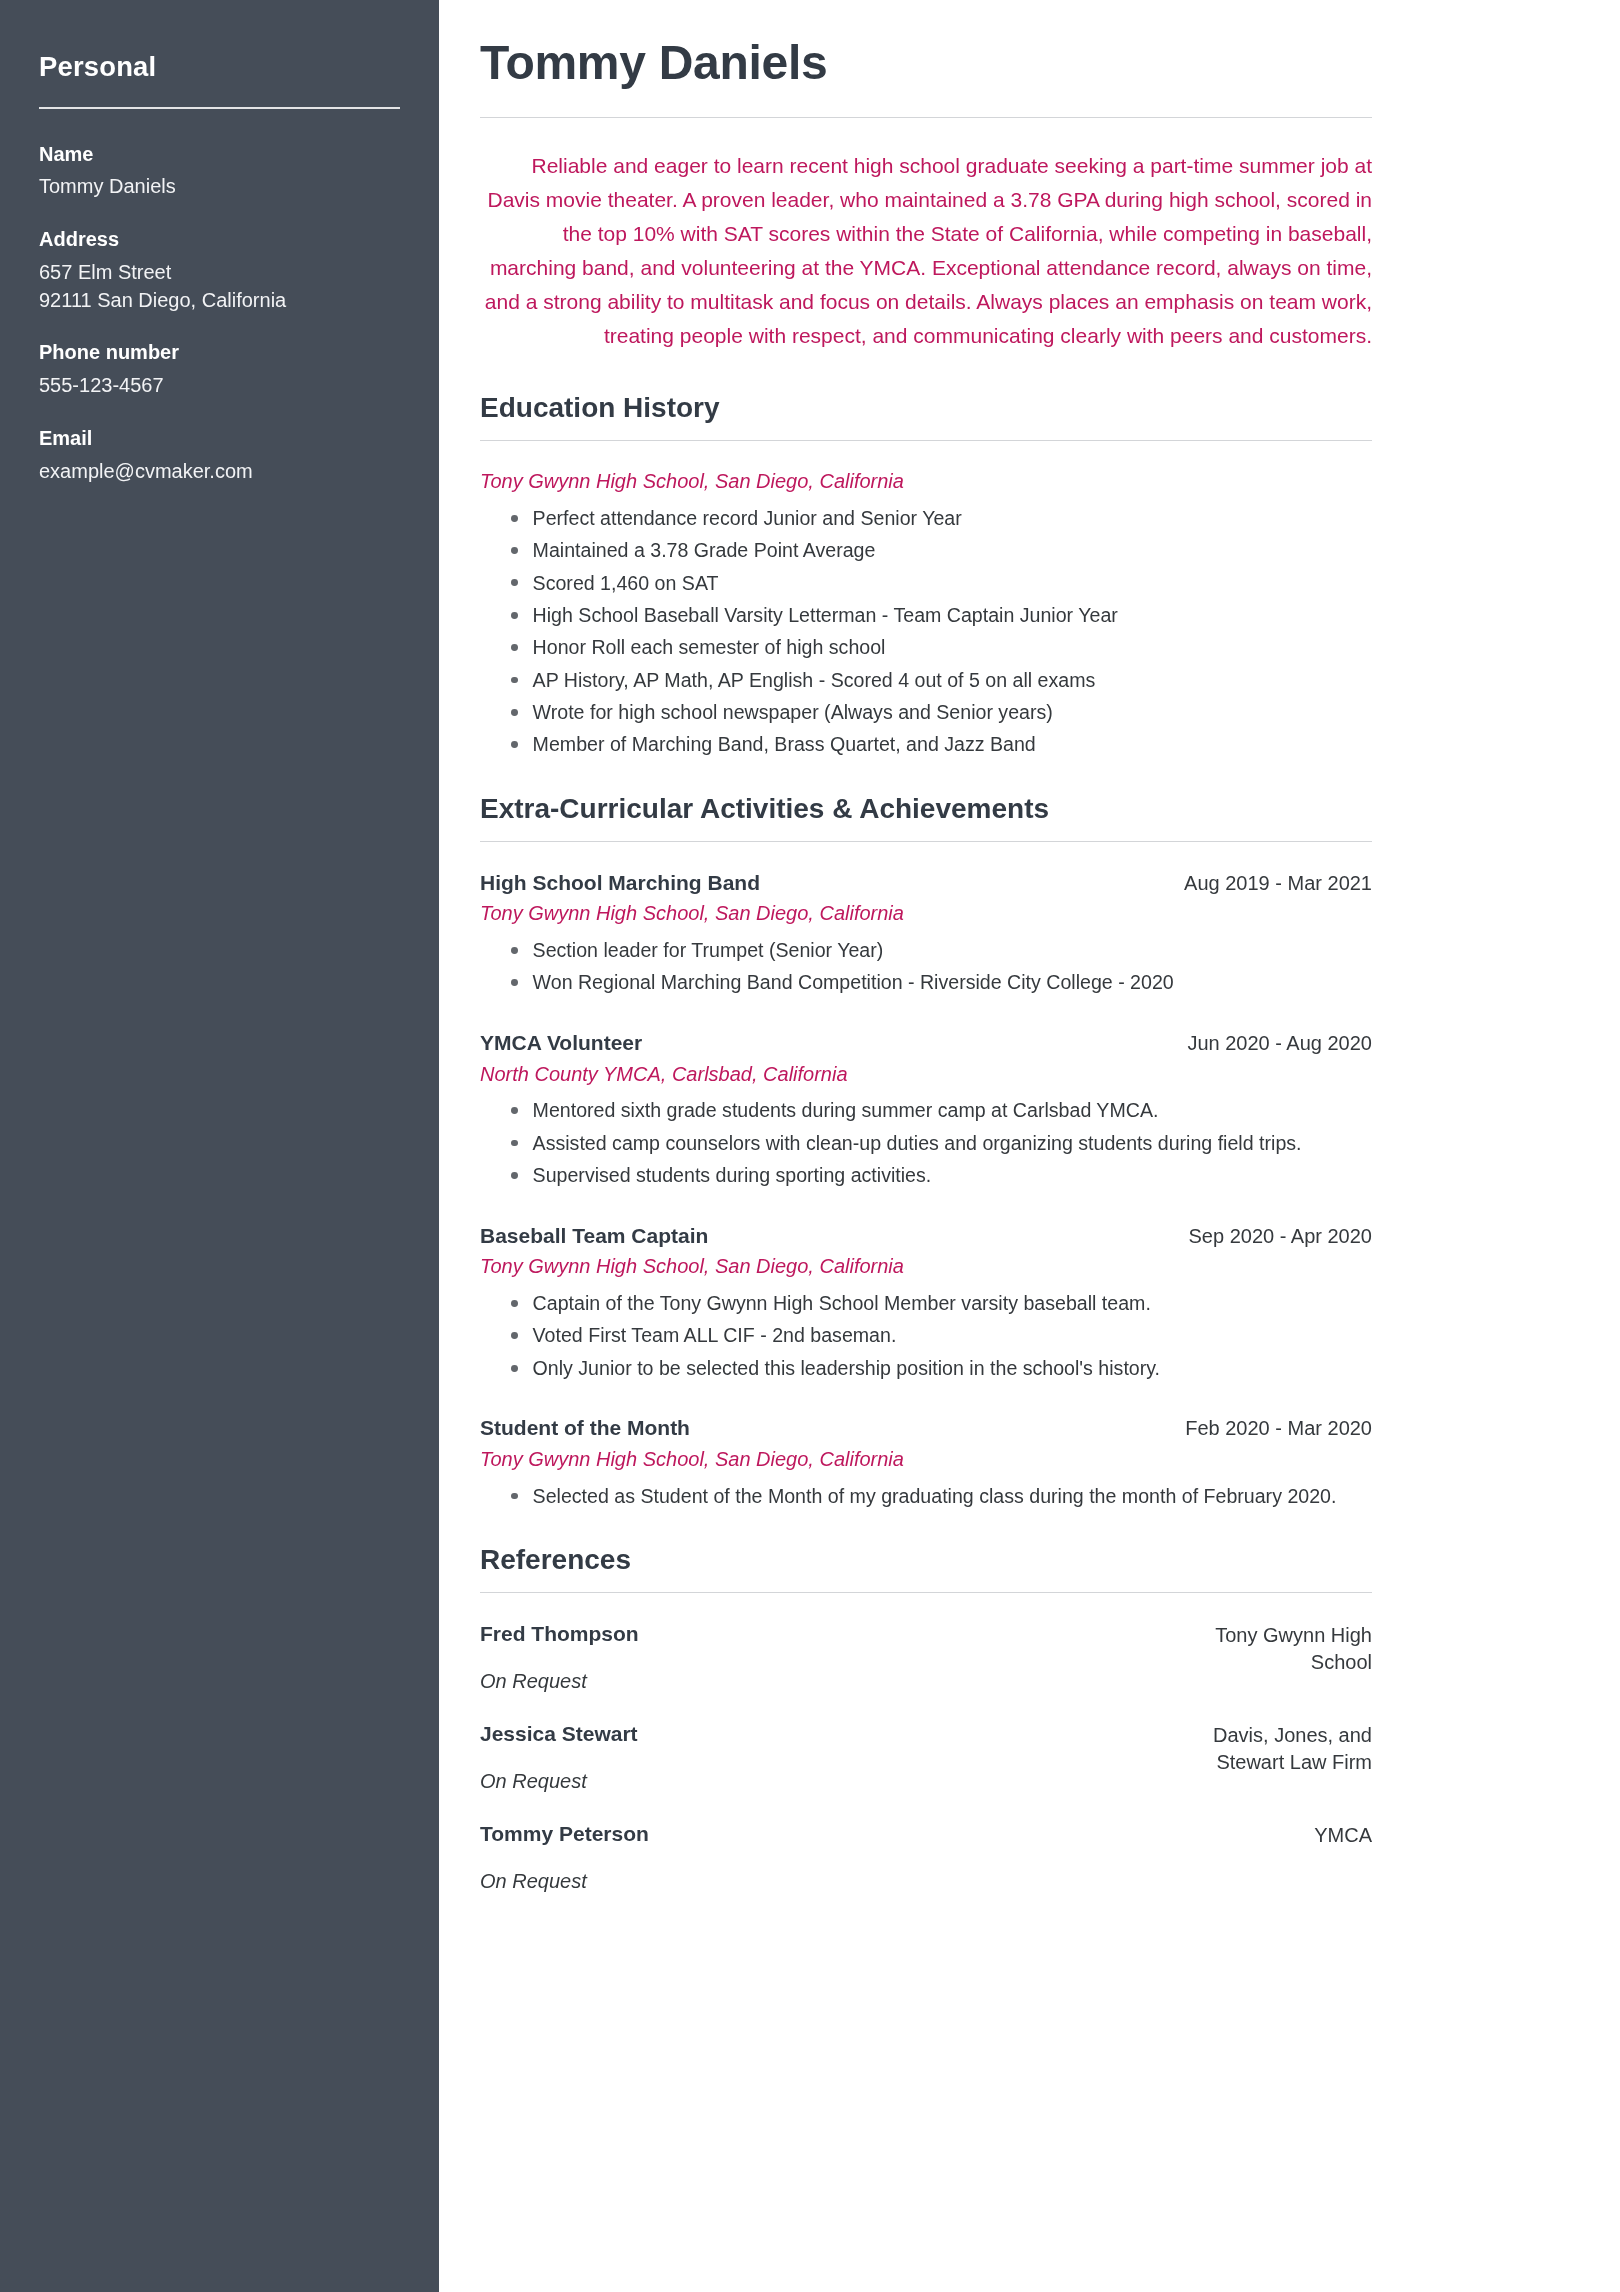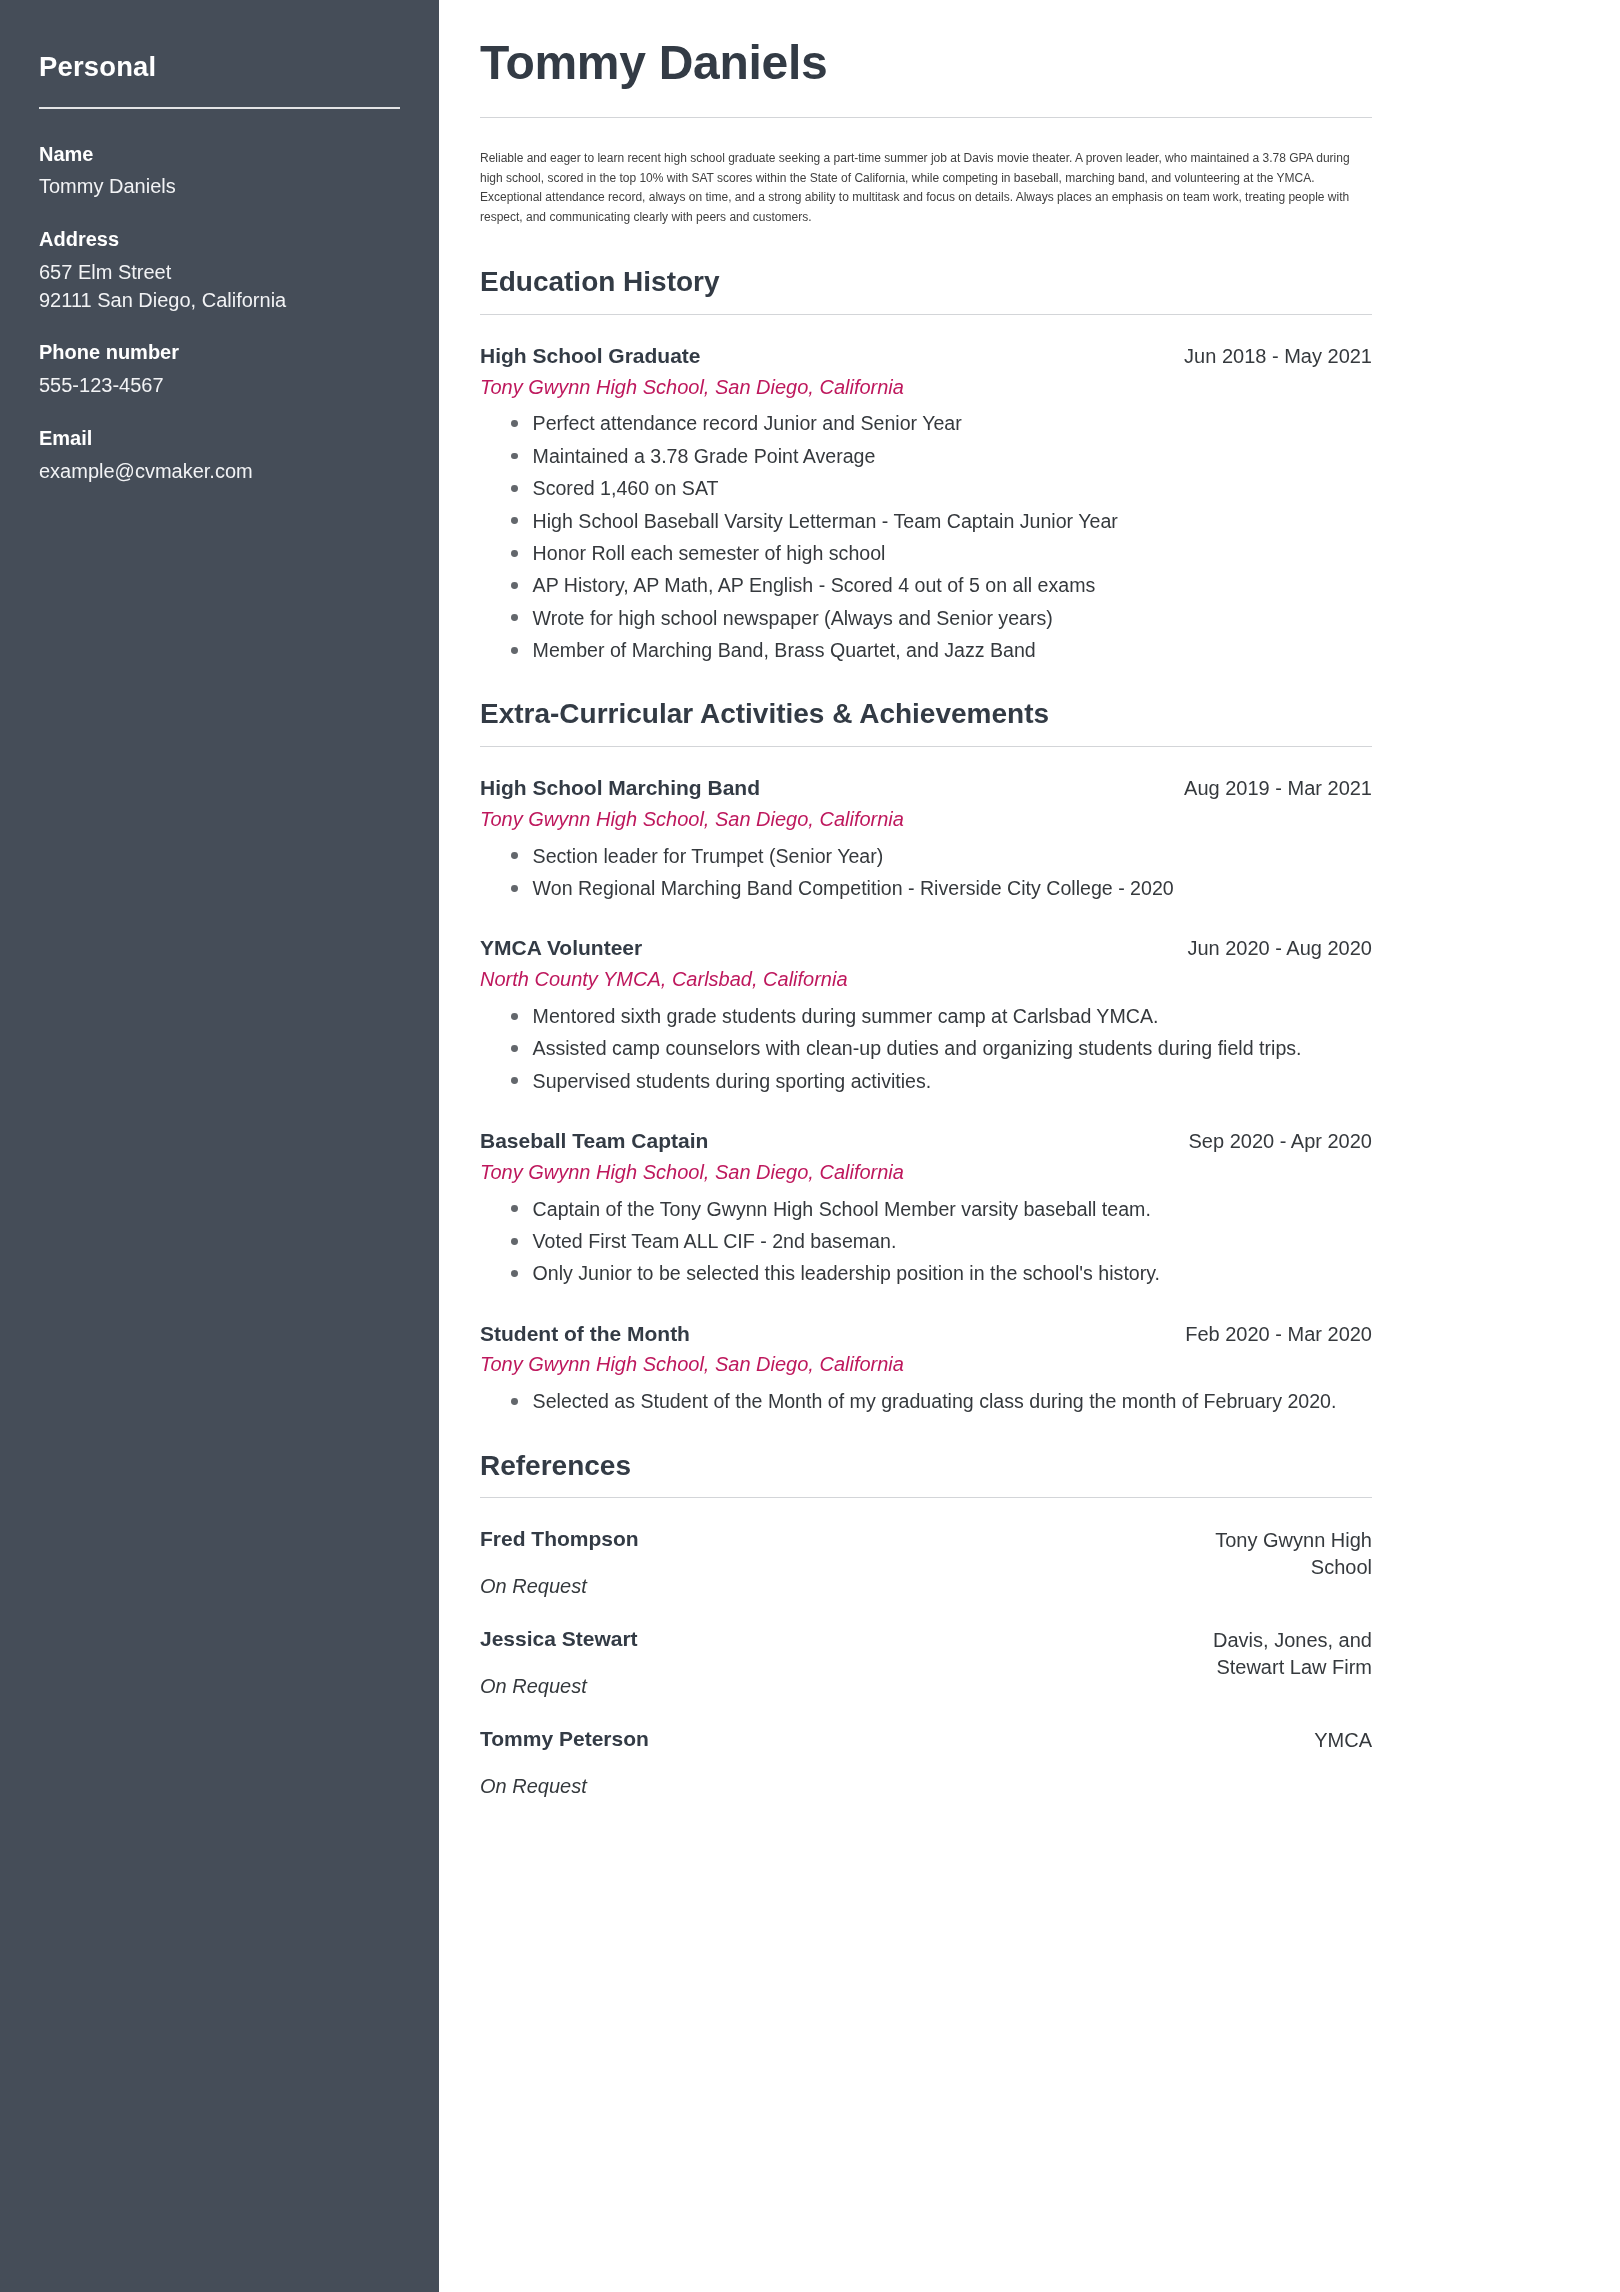--- a/index.html
+++ b/index.html
@@ -66,25 +66,25 @@
     color: #333b45;
     margin: 0 0 27.4px 0;
     letter-spacing: -0.3px;
   }
   .top-rule {
     height: 1px;
     background: #d3d5d8;
     margin: 0 0 31px 0;
   }
   .summary {
-    font-size: 12px;
+    font-size: 21px;
     line-height: 1.62;
-    color: #404040;
+    color: #be185d;
     margin: 0 0 39px 0;
-    text-align: left;
+    text-align: right;
   }
   .section-title {
     font-size: 28px;
     font-weight: bold;
     color: #333b45;
     margin: 0 0 15.7px 0;
   }
   .section-rule {
     height: 1px;
     background: #d3d5d8;
@@ -213,24 +213,20 @@
   <main class="main">
     <h1 class="name">Tommy Daniels</h1>
     <div class="top-rule"></div>
     <p class="summary">Reliable and eager to learn recent high school graduate seeking a part-time summer job at Davis movie theater. A proven leader, who maintained a 3.78 GPA during high school, scored in the top 10% with SAT scores within the State of California, while competing in baseball, marching band, and volunteering at the YMCA. Exceptional attendance record, always on time, and a strong ability to multitask and focus on details. Always places an emphasis on team work, treating people with respect, and communicating clearly with peers and customers.</p>
 
     <div id="sections">
         <section class="section">
           <h2 class="section-title">Education History</h2>
           <div class="section-rule"></div>
           <div class="entry">
-            <div class="entry-head">
-              <div class="entry-title">High School Graduate</div>
-              <div class="entry-date">Jun 2018 - May 2021</div>
-            </div>
             <div class="entry-sub">Tony Gwynn High School, San Diego, California</div>
             <ul class="bullets">
               <li>Perfect attendance record Junior and Senior Year</li>
               <li>Maintained a 3.78 Grade Point Average</li>
               <li>Scored 1,460 on SAT</li>
               <li>High School Baseball Varsity Letterman - Team Captain Junior Year</li>
               <li>Honor Roll each semester of high school</li>
               <li>AP History, AP Math, AP English - Scored 4 out of 5 on all exams</li>
               <li>Wrote for high school newspaper (Always and Senior years)</li>
               <li>Member of Marching Band, Brass Quartet, and Jazz Band</li>

